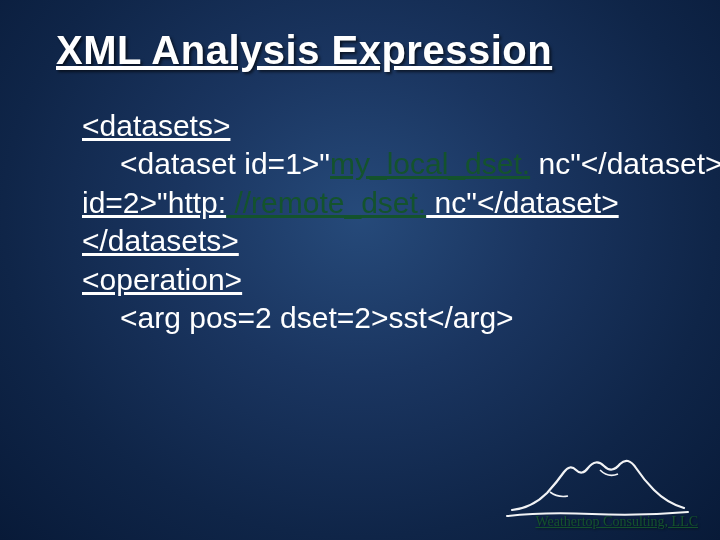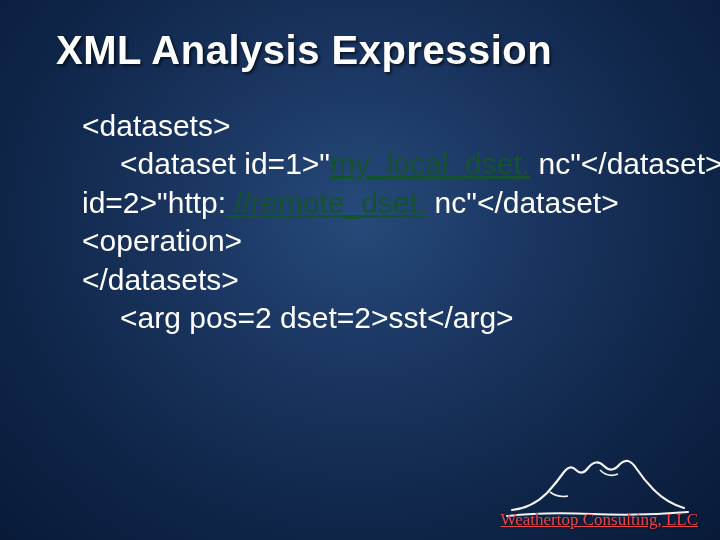--- a/index.html
+++ b/index.html
@@ -8,20 +8,21 @@
     background: radial-gradient(ellipse at 50% 40%, #264a7a 0%, #1a3560 35%, #0f2548 70%, #081a38 100%);
     font-family: Arial, Helvetica, sans-serif;
     color: #ffffff;
     position: relative;
   }
   .slide {
     width: 100%;
     height: 100%;
     padding: 28px 56px 16px 56px;
     position: relative;
+    text-decoration: underline;
   }
   .title {
     font-size: 40px;
     font-weight: bold;
     color: #ffffff;
     text-shadow: 2px 2px 3px rgba(0,0,0,0.6);
     margin-bottom: 34px;
     letter-spacing: 0.5px;
   }
   .content {
@@ -31,22 +32,22 @@
     padding-left: 26px;
   }
   .content .line { white-space: pre; }
   .indent { padding-left: 38px; display: inline-block; }
   .link { color: #14532d; text-decoration: underline; }
   .footer {
     position: absolute;
     bottom: 10px;
     right: 22px;
     font-family: Georgia, 'Times New Roman', serif;
-    font-size: 17px;
-    color: #ef4444;
+    font-size: 14px;
+    color: #14532d;
     text-decoration: underline;
     text-shadow: 1px 1px 2px rgba(0,0,0,0.5);
   }
   .mountain {
     position: absolute;
     bottom: 20px;
     right: 28px;
     width: 190px;
     height: 72px;
     opacity: 0.95;
@@ -55,22 +56,22 @@
 </head>
 <body>
 
 <div class="slide">
   <div class="title">XML Analysis Expression</div>
 
   <div class="content">
     <div class="line">&lt;datasets&gt;</div>
     <div class="line"><span class="indent"><span>&lt;dataset id=1&gt;"</span><span class="link">my_local_dset.</span><span> nc"&lt;/dataset&gt;</span></span></div>
     <div class="line"><span>id=2&gt;"http:</span><span class="link"> //remote_dset.</span><span> nc"&lt;/dataset&gt;</span></div>
+    <div class="line">&lt;/datasets&gt;</div>
     <div class="line">&lt;operation&gt;</div>
-    <div class="line">&lt;/datasets&gt;</div>
     <div class="line"><span class="indent">&lt;arg pos=2 dset=2&gt;sst&lt;/arg&gt;</span></div>
   </div>
 
   <svg class="mountain" viewBox="0 0 190 72">
     <path d="M 10 62 Q 30 60 45 45 Q 55 34 62 24 Q 68 16 74 22 Q 80 28 86 20 Q 94 10 102 18 Q 110 26 118 16 Q 126 8 134 20 Q 142 32 152 42 Q 165 55 182 60" fill="none" stroke="#ffffff" stroke-width="2.2" stroke-linecap="round"></path>
     <path d="M 5 68 Q 40 64 90 66 Q 140 68 186 64" fill="none" stroke="#ffffff" stroke-width="2" stroke-linecap="round"></path>
     <path d="M 48 44 Q 56 50 66 48" fill="none" stroke="#ffffff" stroke-width="1.6"></path>
     <path d="M 98 22 Q 106 30 116 26" fill="none" stroke="#ffffff" stroke-width="1.6"></path>
   </svg>
 

